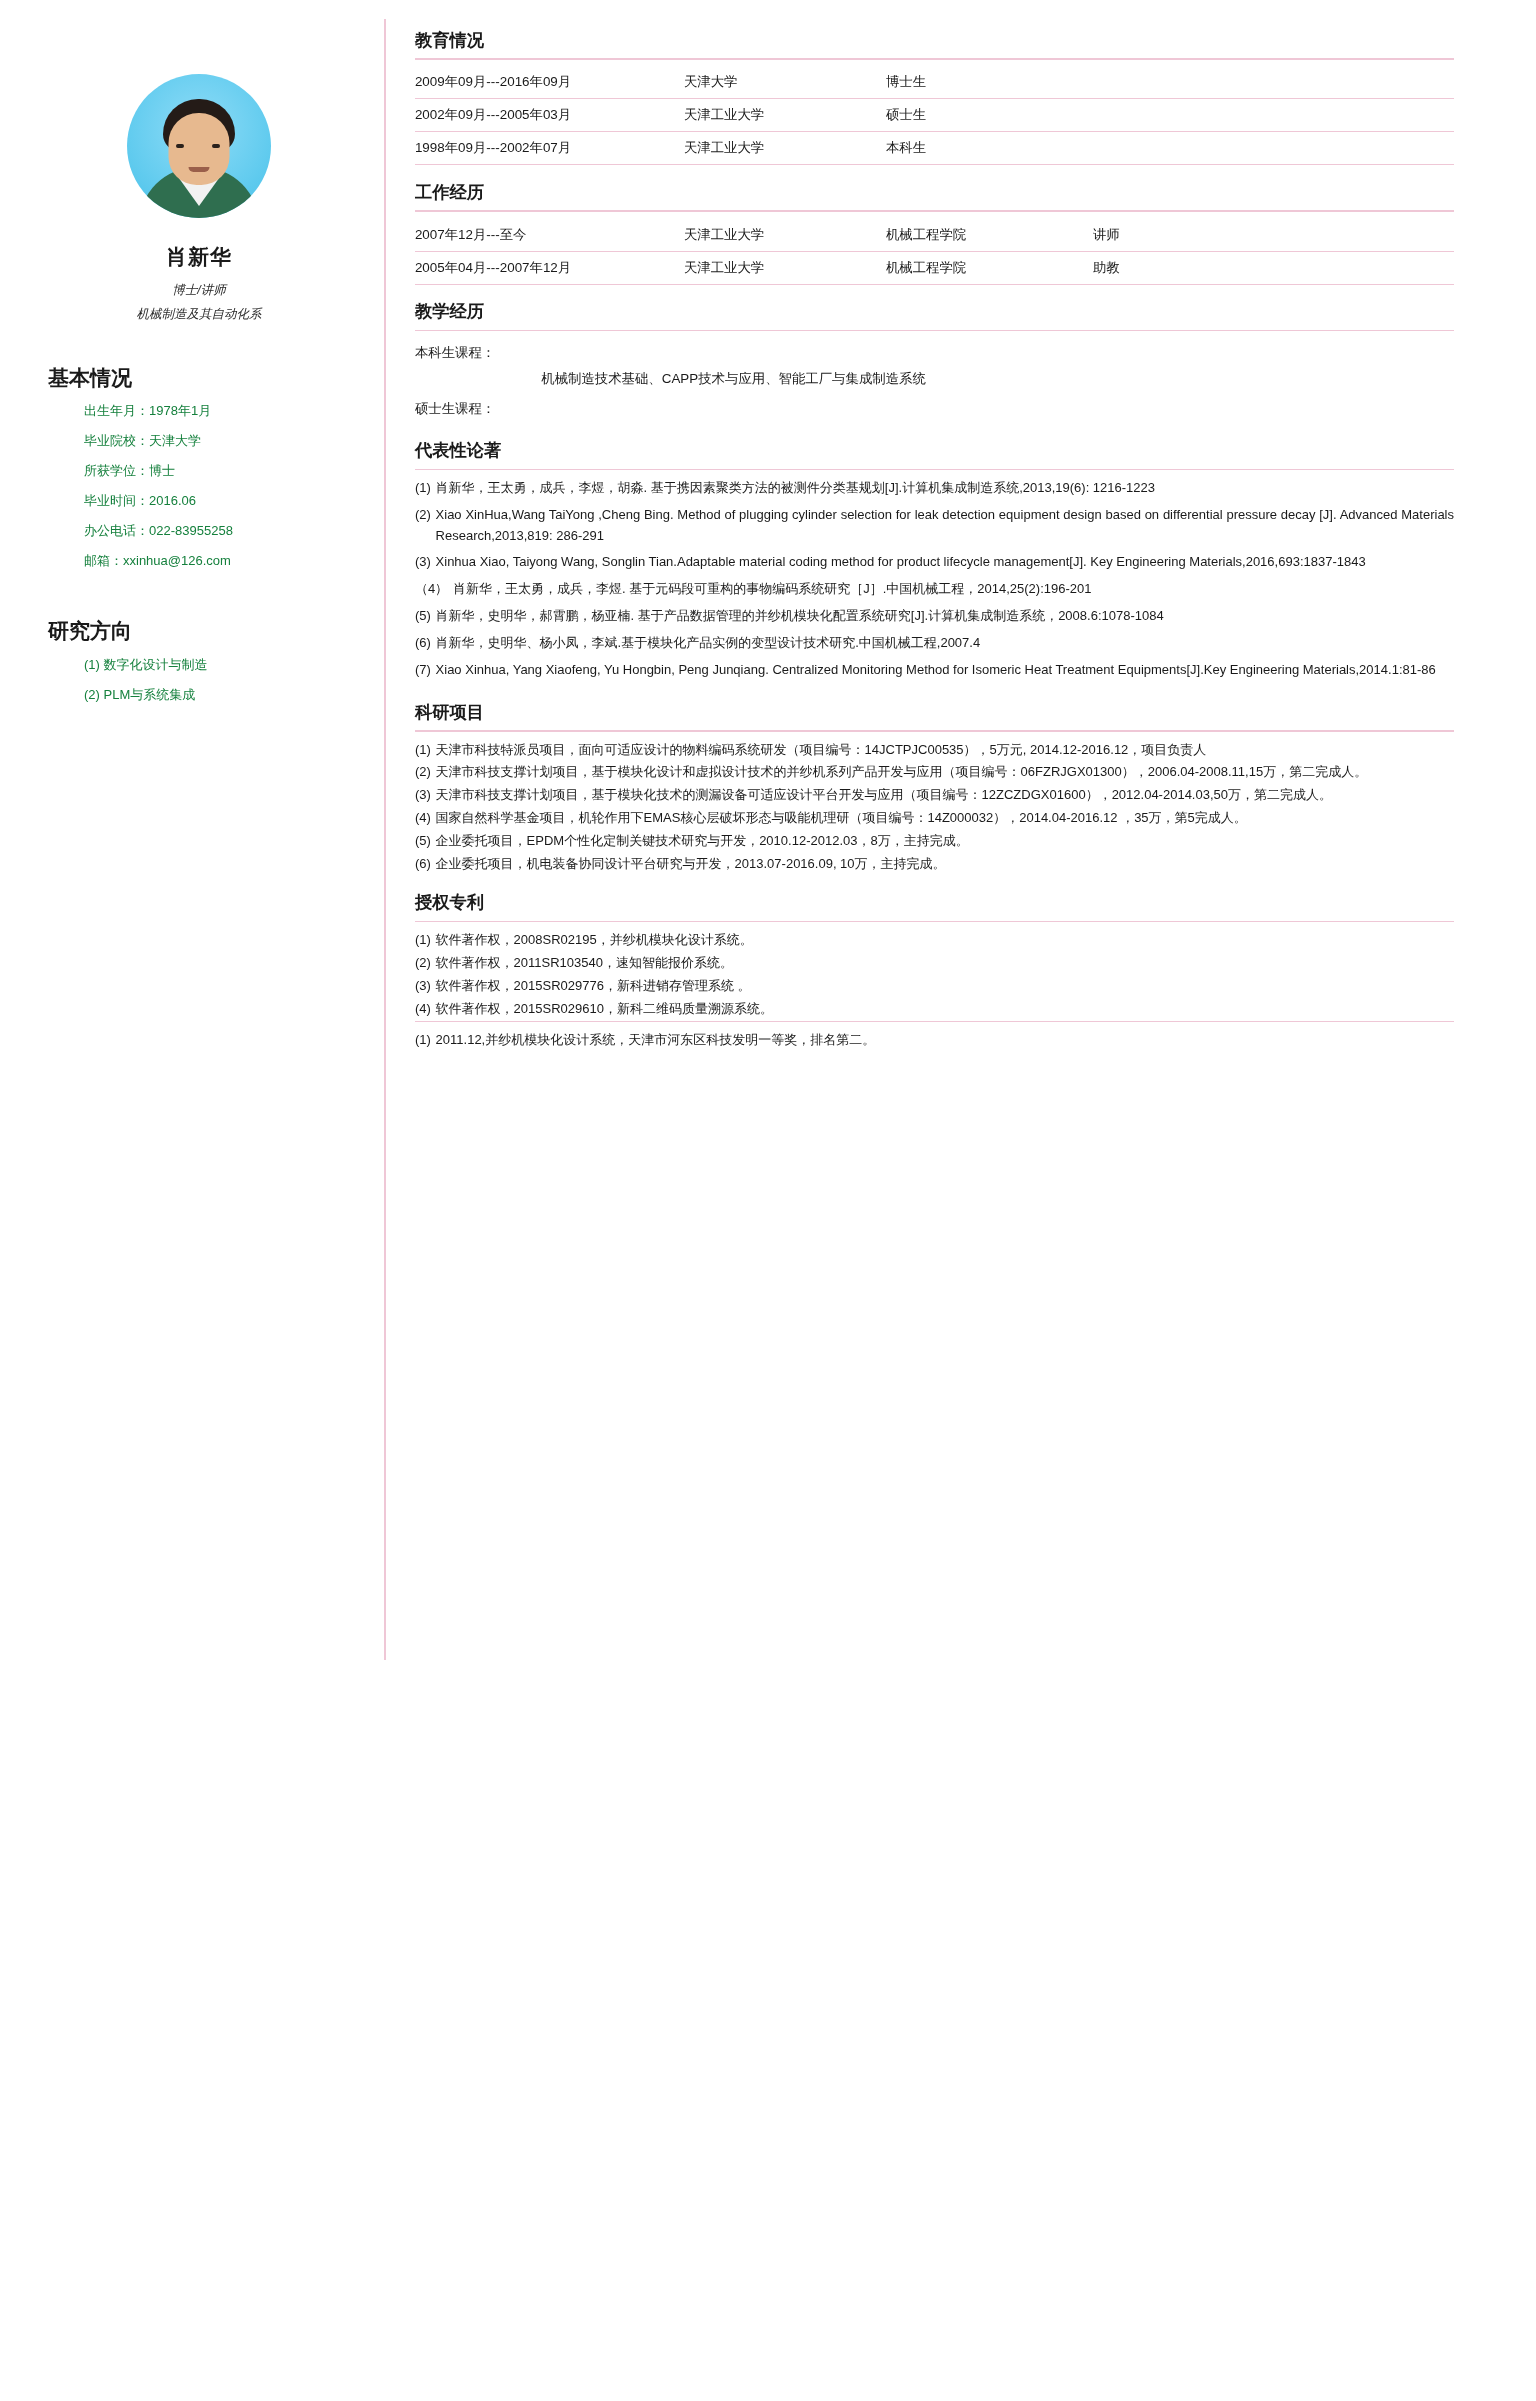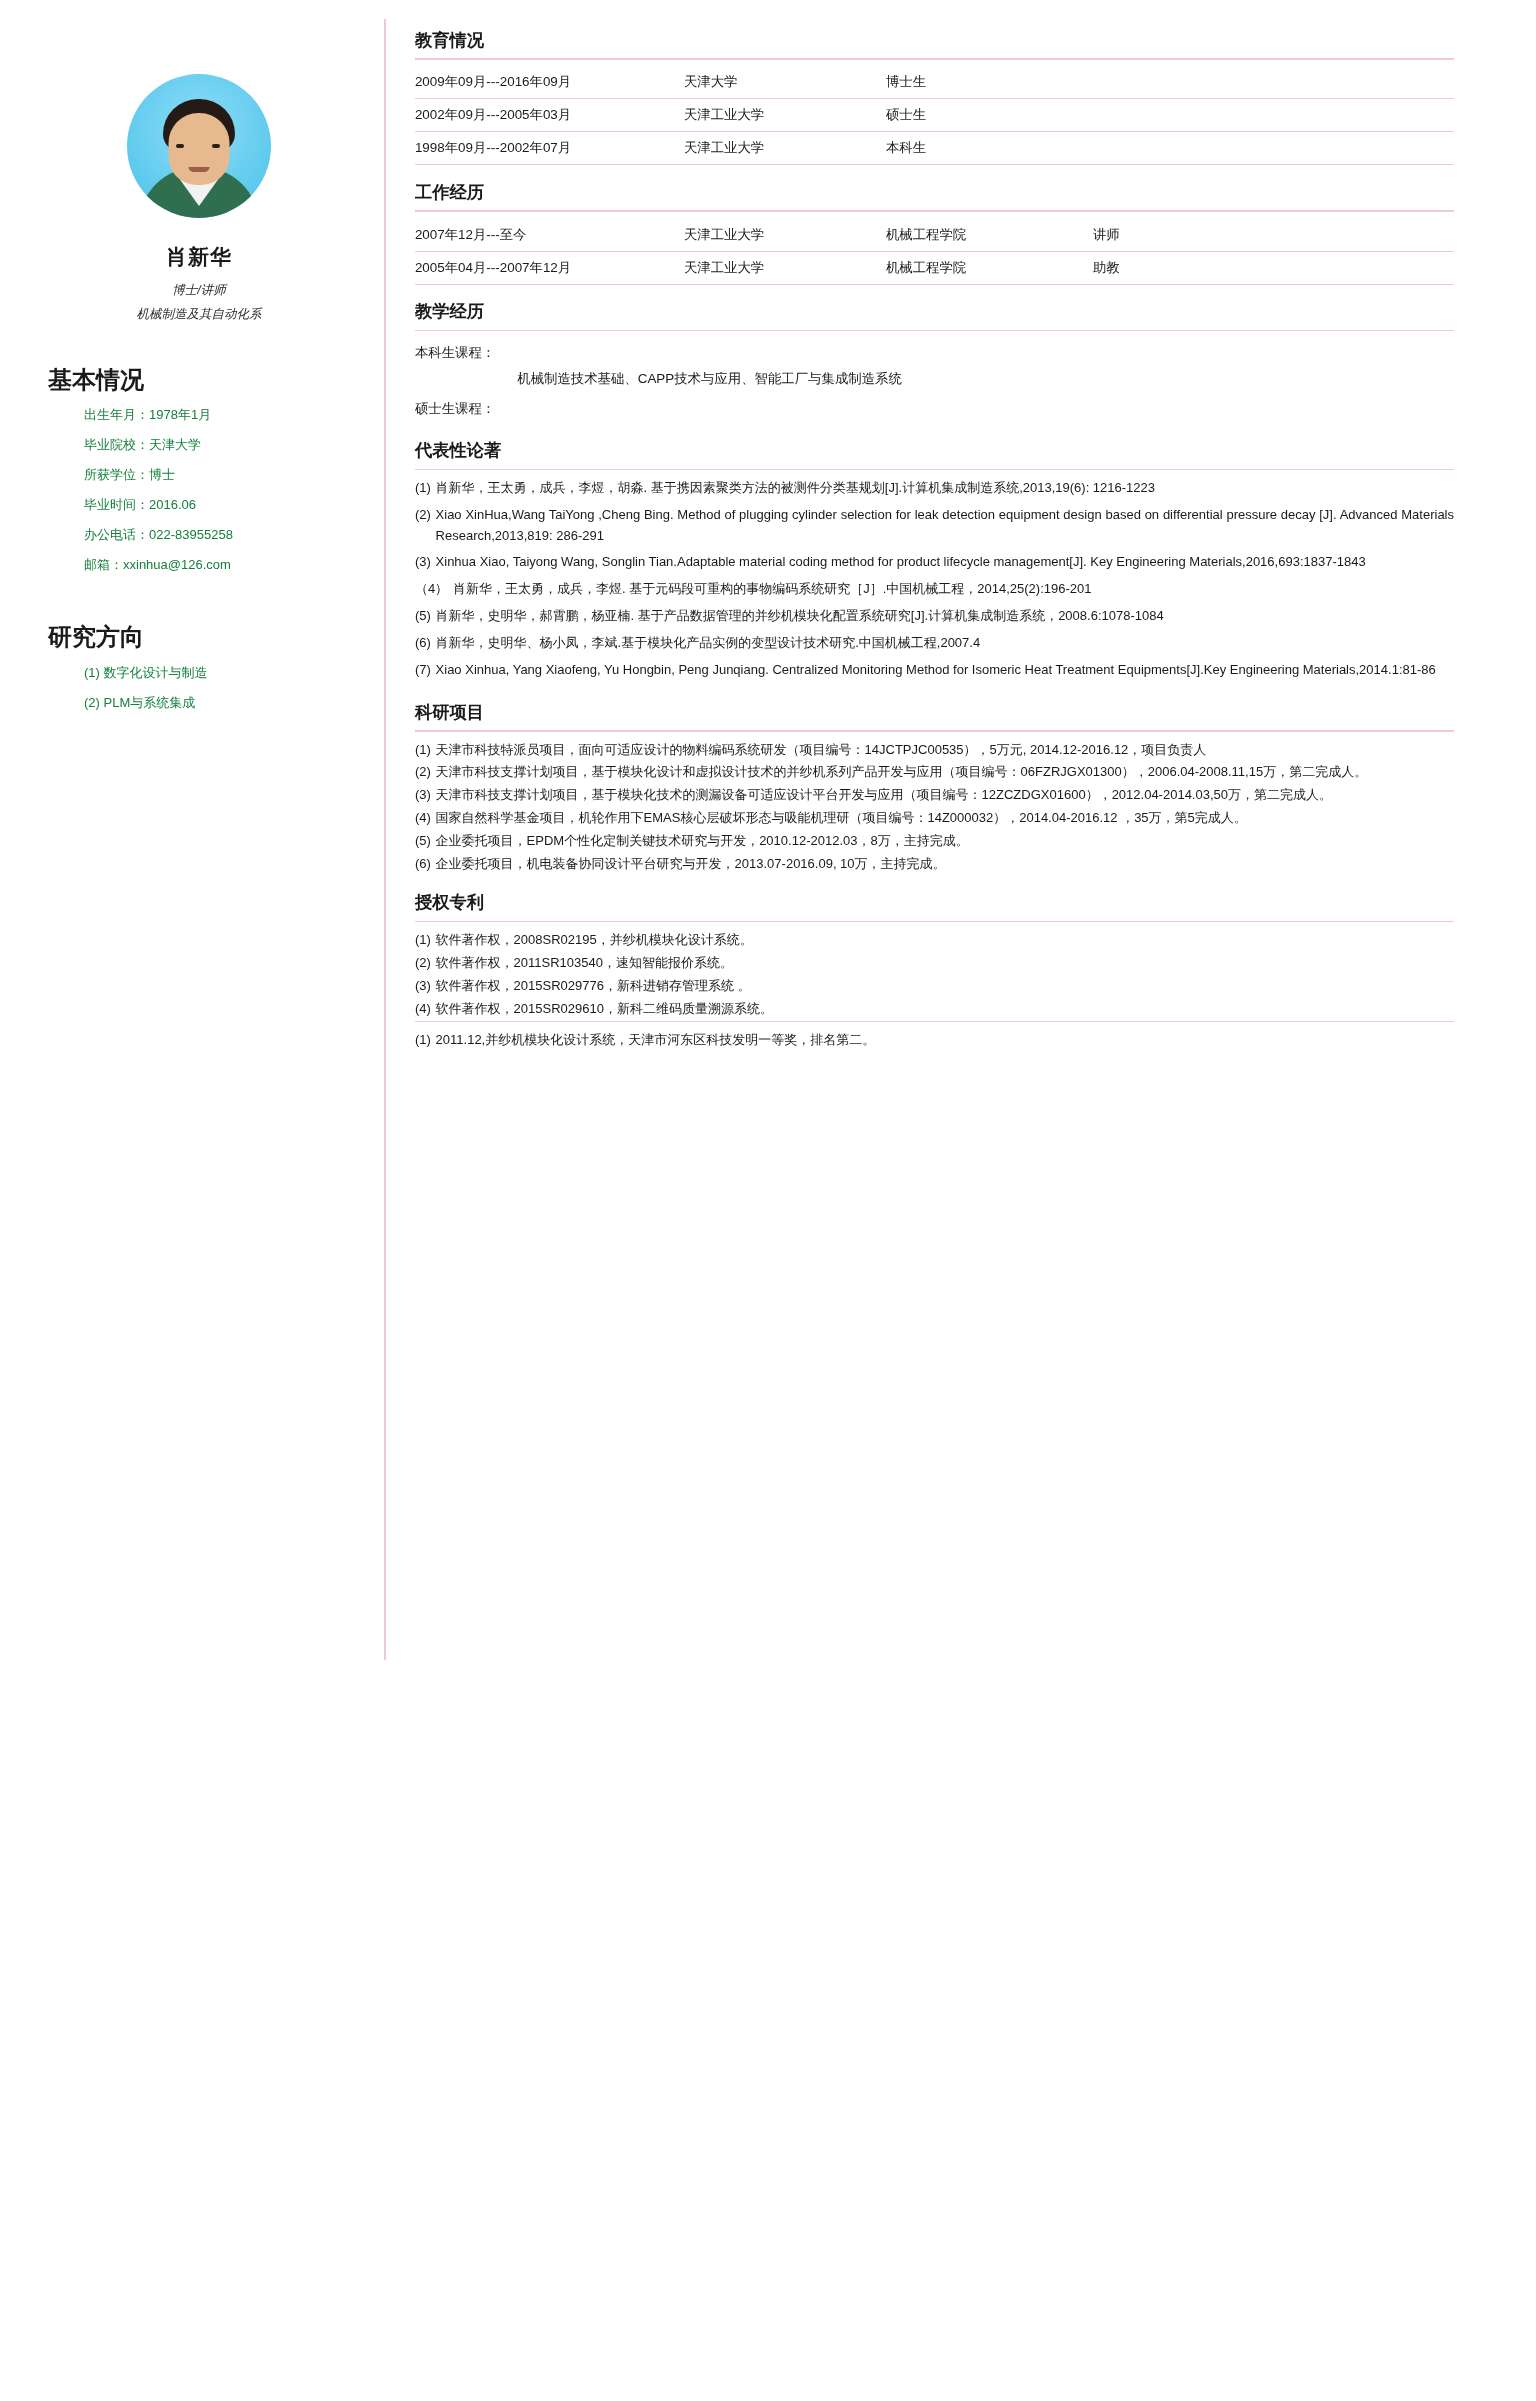--- a/index.html
+++ b/index.html
@@ -113,21 +113,21 @@
     text-align: center;
     font-size: 12.5px;
     margin-top: 10.6px;
     color: #2b2b2b;
     font-style: italic;
   }
   .subtitle.second {
     margin-top: 6.7px;
   }
   .left-section-title {
-    font-size: 24px;
+    font-size: 21px;
     font-weight: bold;
     margin-top: 41px;
     margin-bottom: 4.8px;
   }
   .left-line {
     font-size: 13px;
     line-height: 30px;
     color: #15803d;
     white-space: nowrap;
     margin-left: 36px;
@@ -166,20 +166,21 @@
     align-items: flex-end;
   }
   .edu-row .c1, .work-row .c1 { width: 269px; flex: 0 0 269px; }
   .edu-row .c2, .work-row .c2 { width: 202px; flex: 0 0 202px; }
   .work-row .c3 { width: 207px; flex: 0 0 207px; }
   .work-row .c4 { flex: 1 1 auto; }
   .teach-row {
     font-size: 13.4px;
     line-height: 30px;
     display: flex;
+    gap: 24px;
   }
   .teach-row .lbl { flex: 0 0 auto; }
   .teach-row .val { margin-left: 22px; margin-top: 26px; }
   .item {
     display: flex;
     font-size: 13px;
     line-height: 21px;
     margin-bottom: 5.8px;
   }
   .item .num {

